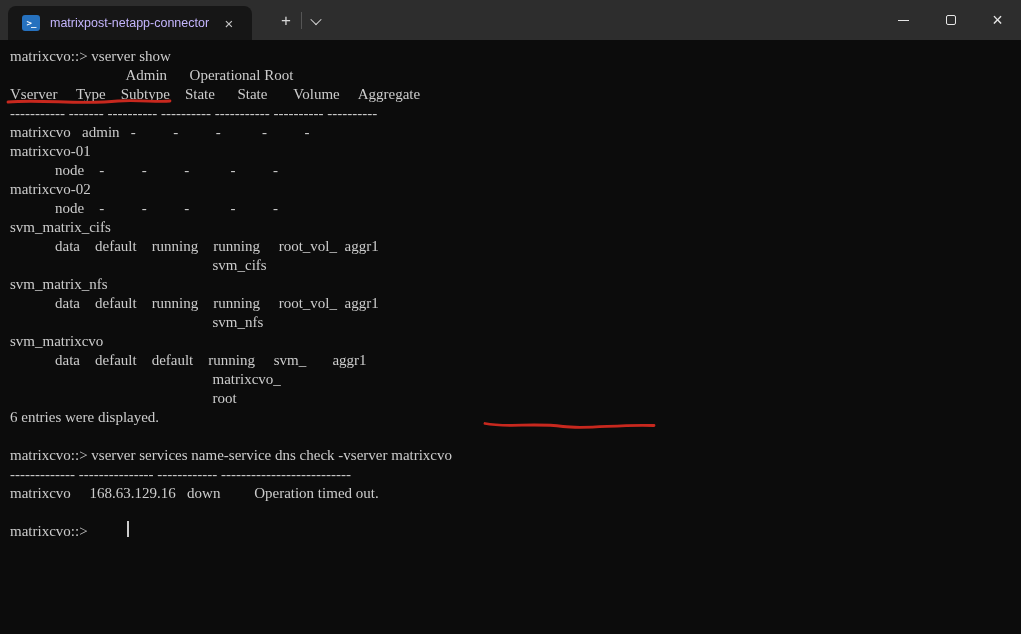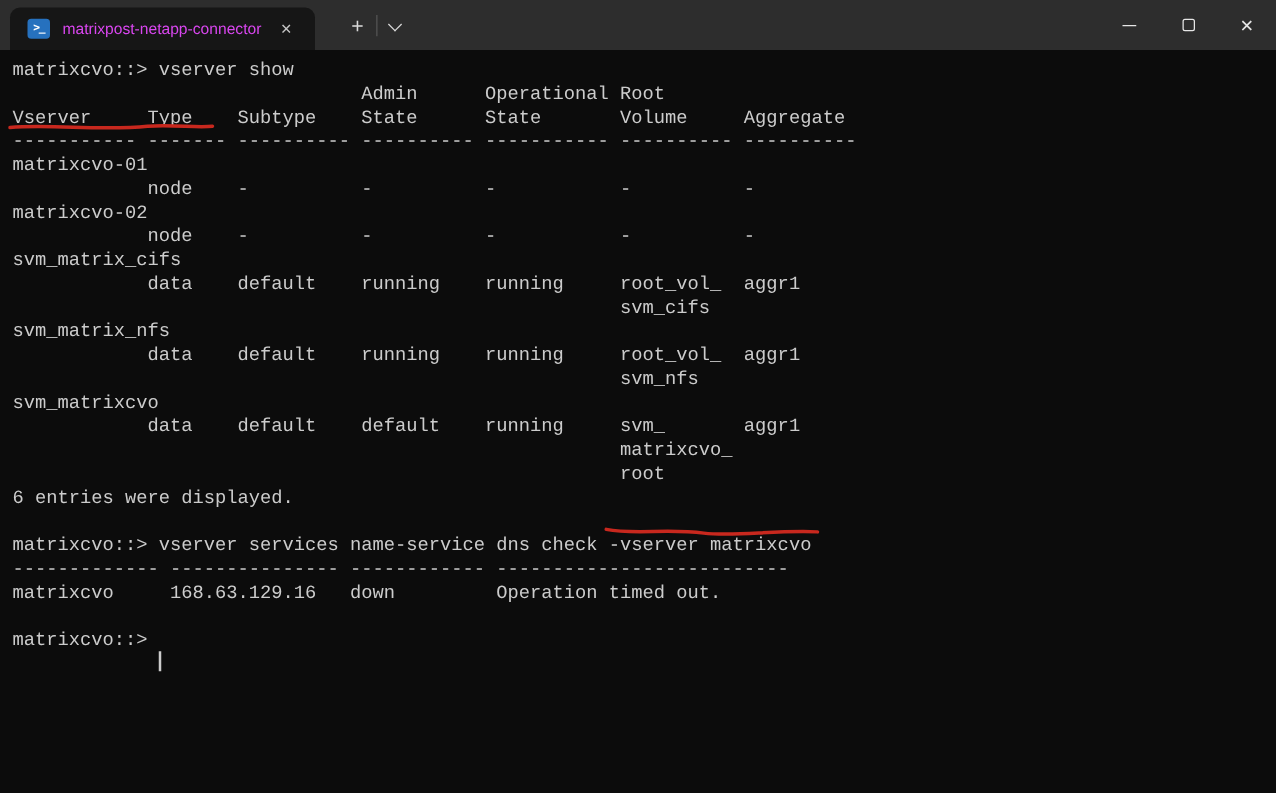--- a/index.html
+++ b/index.html
@@ -12,41 +12,41 @@
   body{font-family:"Liberation Sans",sans-serif;background:var(--terminal-bg);}
   .window{position:relative;width:1021px;height:634px;background:var(--terminal-bg);}
 
   
   .tabbar{position:absolute;left:0;top:0;width:1021px;height:40px;background:var(--tab-bar-bg);}
   .tab{position:absolute;left:8px;top:6px;width:244px;height:34px;background:var(--active-tab-bg);
        border-radius:8px 8px 0 0;display:flex;align-items:center;padding:0 8px 0 14px;}
   .ps-icon{width:18px;height:16px;border-radius:3px;background:var(--powershell-blue);
        color:#fff;font-family:"DejaVu Sans Mono",monospace;font-size:9px;font-weight:bold;
        display:flex;align-items:center;justify-content:center;flex:0 0 auto;letter-spacing:-1px;}
-  .tab-title{color:#d946ef;font-size:12.5px;margin-left:10px;white-space:nowrap;
+  .tab-title{color:#c4b5fd;font-size:12.5px;margin-left:10px;white-space:nowrap;
        overflow:hidden;max-width:168px;flex:1 1 auto;}
   .tab-close{color:#c5c5c5;font-size:15px;line-height:15px;width:22px;height:22px;border-radius:4px;
        display:flex;align-items:center;justify-content:center;flex:0 0 auto;cursor:default;}
   .newtab{position:absolute;left:272px;top:8px;width:28px;height:26px;color:#d8d8d8;font-size:17px;
        display:flex;align-items:center;justify-content:center;border-radius:4px;}
   .tab-divider{position:absolute;left:301px;top:12px;width:1px;height:17px;background:#555;}
   .dropdown{position:absolute;left:304px;top:8px;width:24px;height:26px;display:flex;
        align-items:center;justify-content:center;border-radius:4px;}
   .chev{width:8px;height:8px;border-right:1.6px solid #d8d8d8;border-bottom:1.6px solid #d8d8d8;
        transform:rotate(45deg) translate(-1px,-1px);}
   .wincontrols{position:absolute;right:0;top:0;height:40px;display:flex;}
   .wc{width:47px;height:40px;display:flex;align-items:center;justify-content:center;}
   .min-glyph{width:11px;height:0;border-top:1.4px solid var(--control-fg);}
   .max-glyph{width:10px;height:10px;border:1.4px solid var(--control-fg);border-radius:2px;}
   .close-glyph{color:var(--control-fg);font-size:18px;line-height:18px;font-weight:300;}
 
   
   .screen{position:absolute;left:0;top:40px;width:1021px;height:594px;background:var(--terminal-bg);
        padding:7px 0 0 10px;}
-  .tline{font-family:Liberation Mono, monospace;font-size:15px;line-height:19px;
+  .tline{font-family:Liberation Serif, serif;font-size:15px;line-height:19px;
        height:19px;color:var(--terminal-fg);white-space:pre;}
   .cursor{position:absolute;left:127px;top:521px;width:2px;height:16px;background:var(--terminal-fg);}
   .annot{position:absolute;pointer-events:none;}
   .annot path{stroke:var(--annotation-red);stroke-width:2.8;fill:none;stroke-linecap:round;}
   .a1{left:6px;top:96px;}
   .a2{left:483px;top:419px;}
 </style>
 </head>
 <body>
 
@@ -75,20 +75,21 @@
       </div>
     </div>
   </div>
 
   <div class="screen">
 
   <div class="tline">matrixcvo::&gt; vserver show</div>
       <div class="tline">                               Admin      Operational Root</div>
       <div class="tline">Vserver     Type    Subtype    State      State       Volume     Aggregate</div>
       <div class="tline">----------- ------- ---------- ---------- ----------- ---------- ----------</div>
+      <div class="tline">matrixcvo   admin   -          -          -           -          -</div>
       <div class="tline">matrixcvo-01</div>
       <div class="tline">            node    -          -          -           -          -</div>
       <div class="tline">matrixcvo-02</div>
       <div class="tline">            node    -          -          -           -          -</div>
       <div class="tline">svm_matrix_cifs</div>
       <div class="tline">            data    default    running    running     root_vol_  aggr1</div>
       <div class="tline">                                                      svm_cifs</div>
       <div class="tline">svm_matrix_nfs</div>
       <div class="tline">            data    default    running    running     root_vol_  aggr1</div>
       <div class="tline">                                                      svm_nfs</div>

